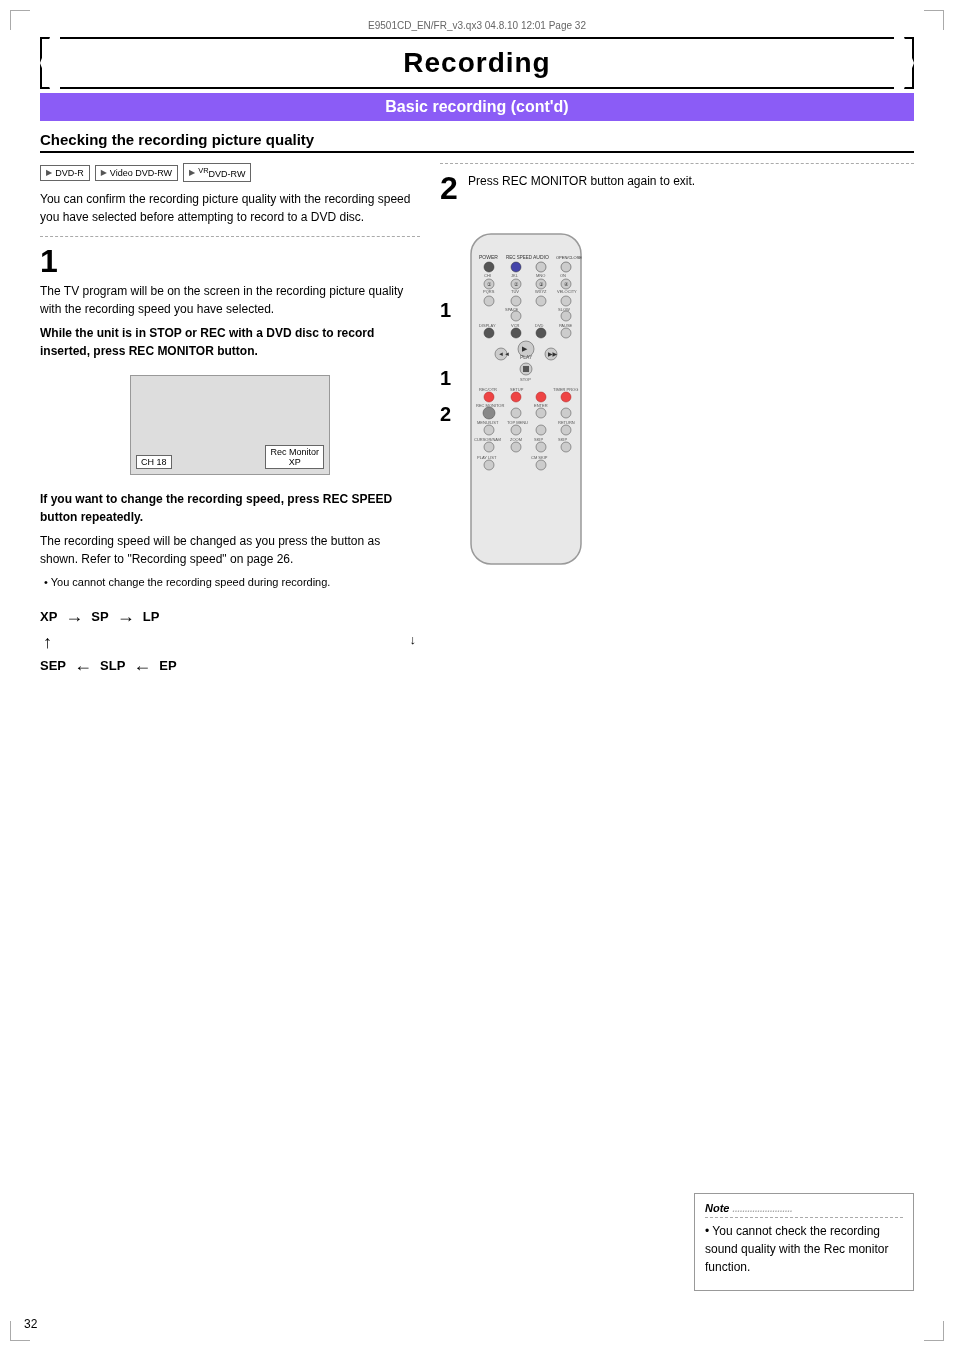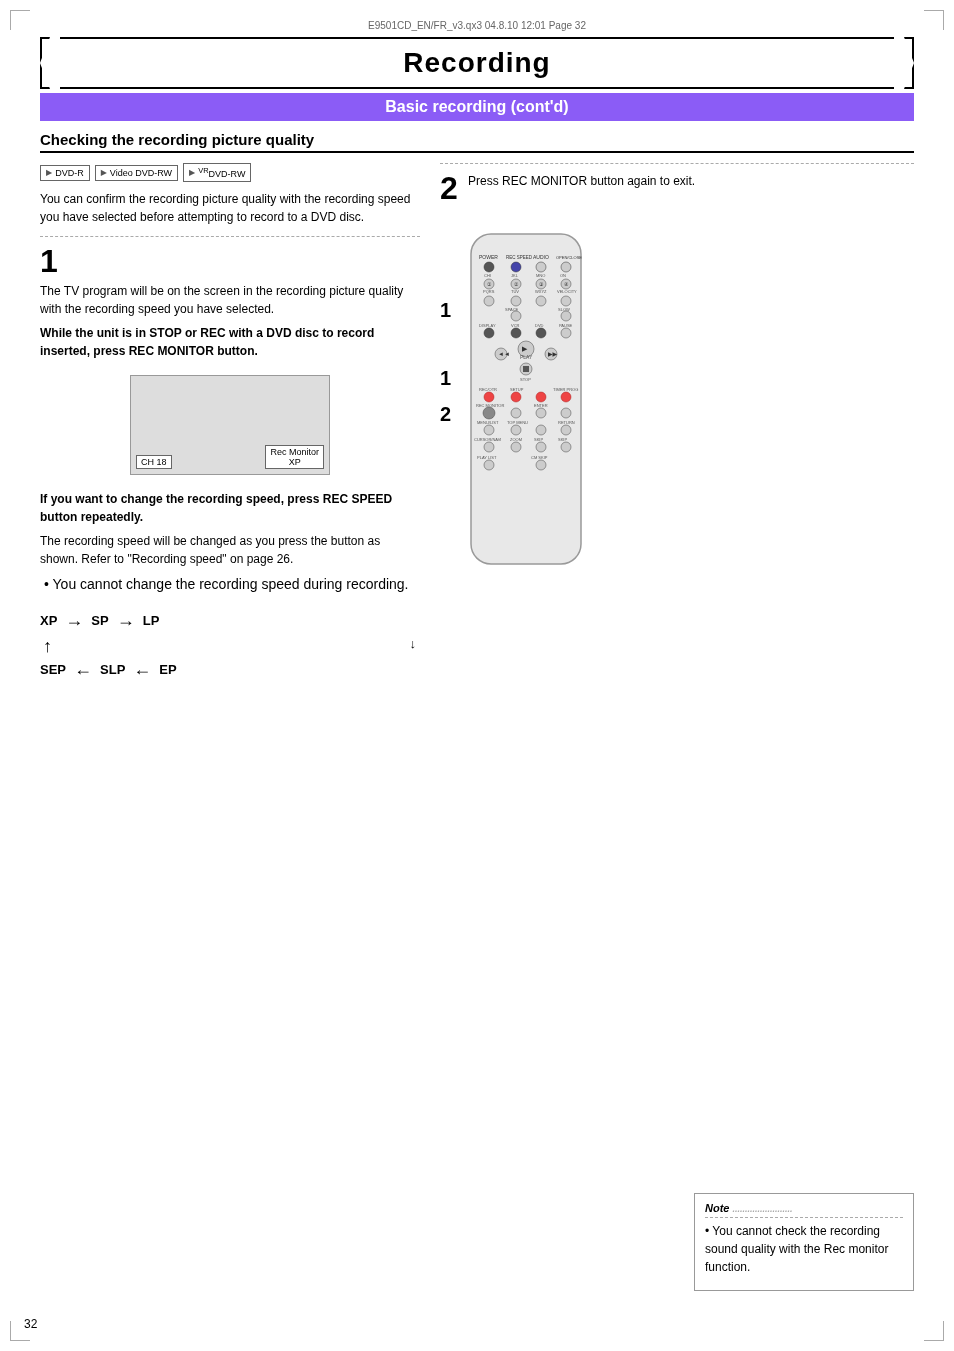--- a/index.html
+++ b/index.html
@@ -257,21 +257,21 @@
       line-height: 1.5;
       margin-bottom: 6px;
     }
 
     .bold-label {
       font-weight: bold;
       font-size: 12px;
     }
 
     .bullet-text {
-      font-size: 14px;
+      font-size: 11px;
       padding-left: 12px;
       text-indent: -8px;
       line-height: 1.5;
       margin-bottom: 4px;
     }
 
     .right-section {
       display: flex;
       gap: 5px;
       align-items: flex-start;

